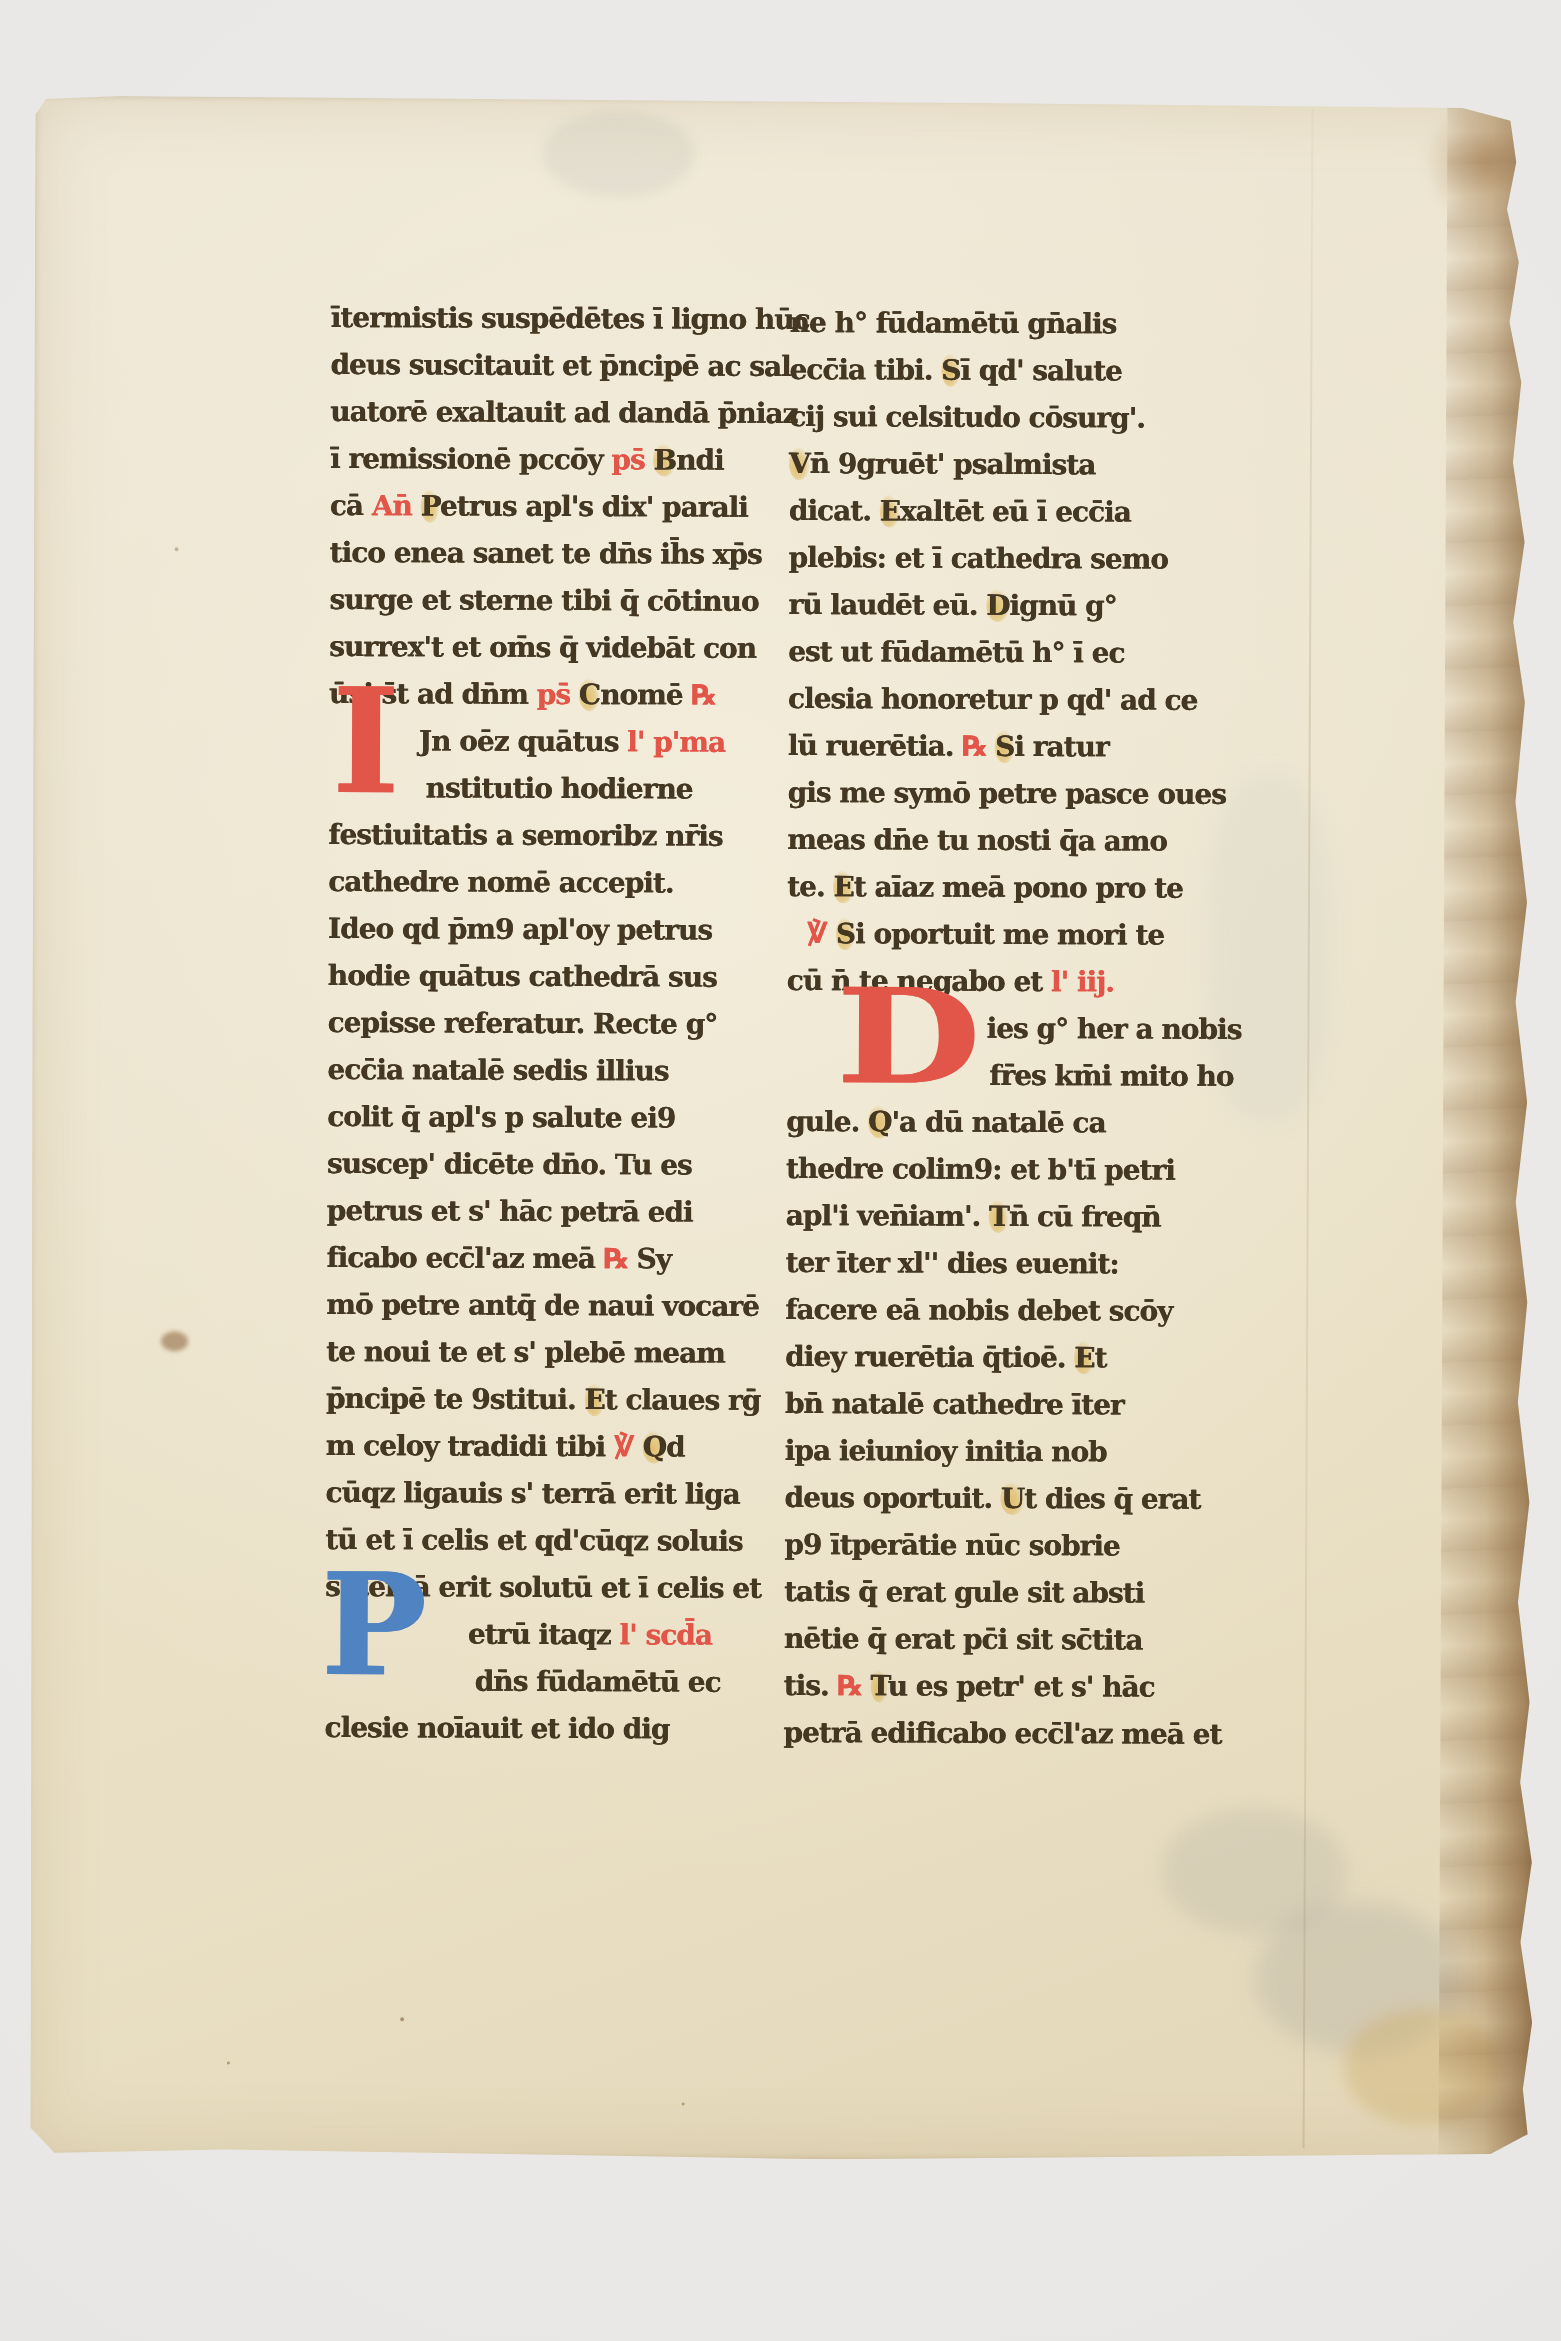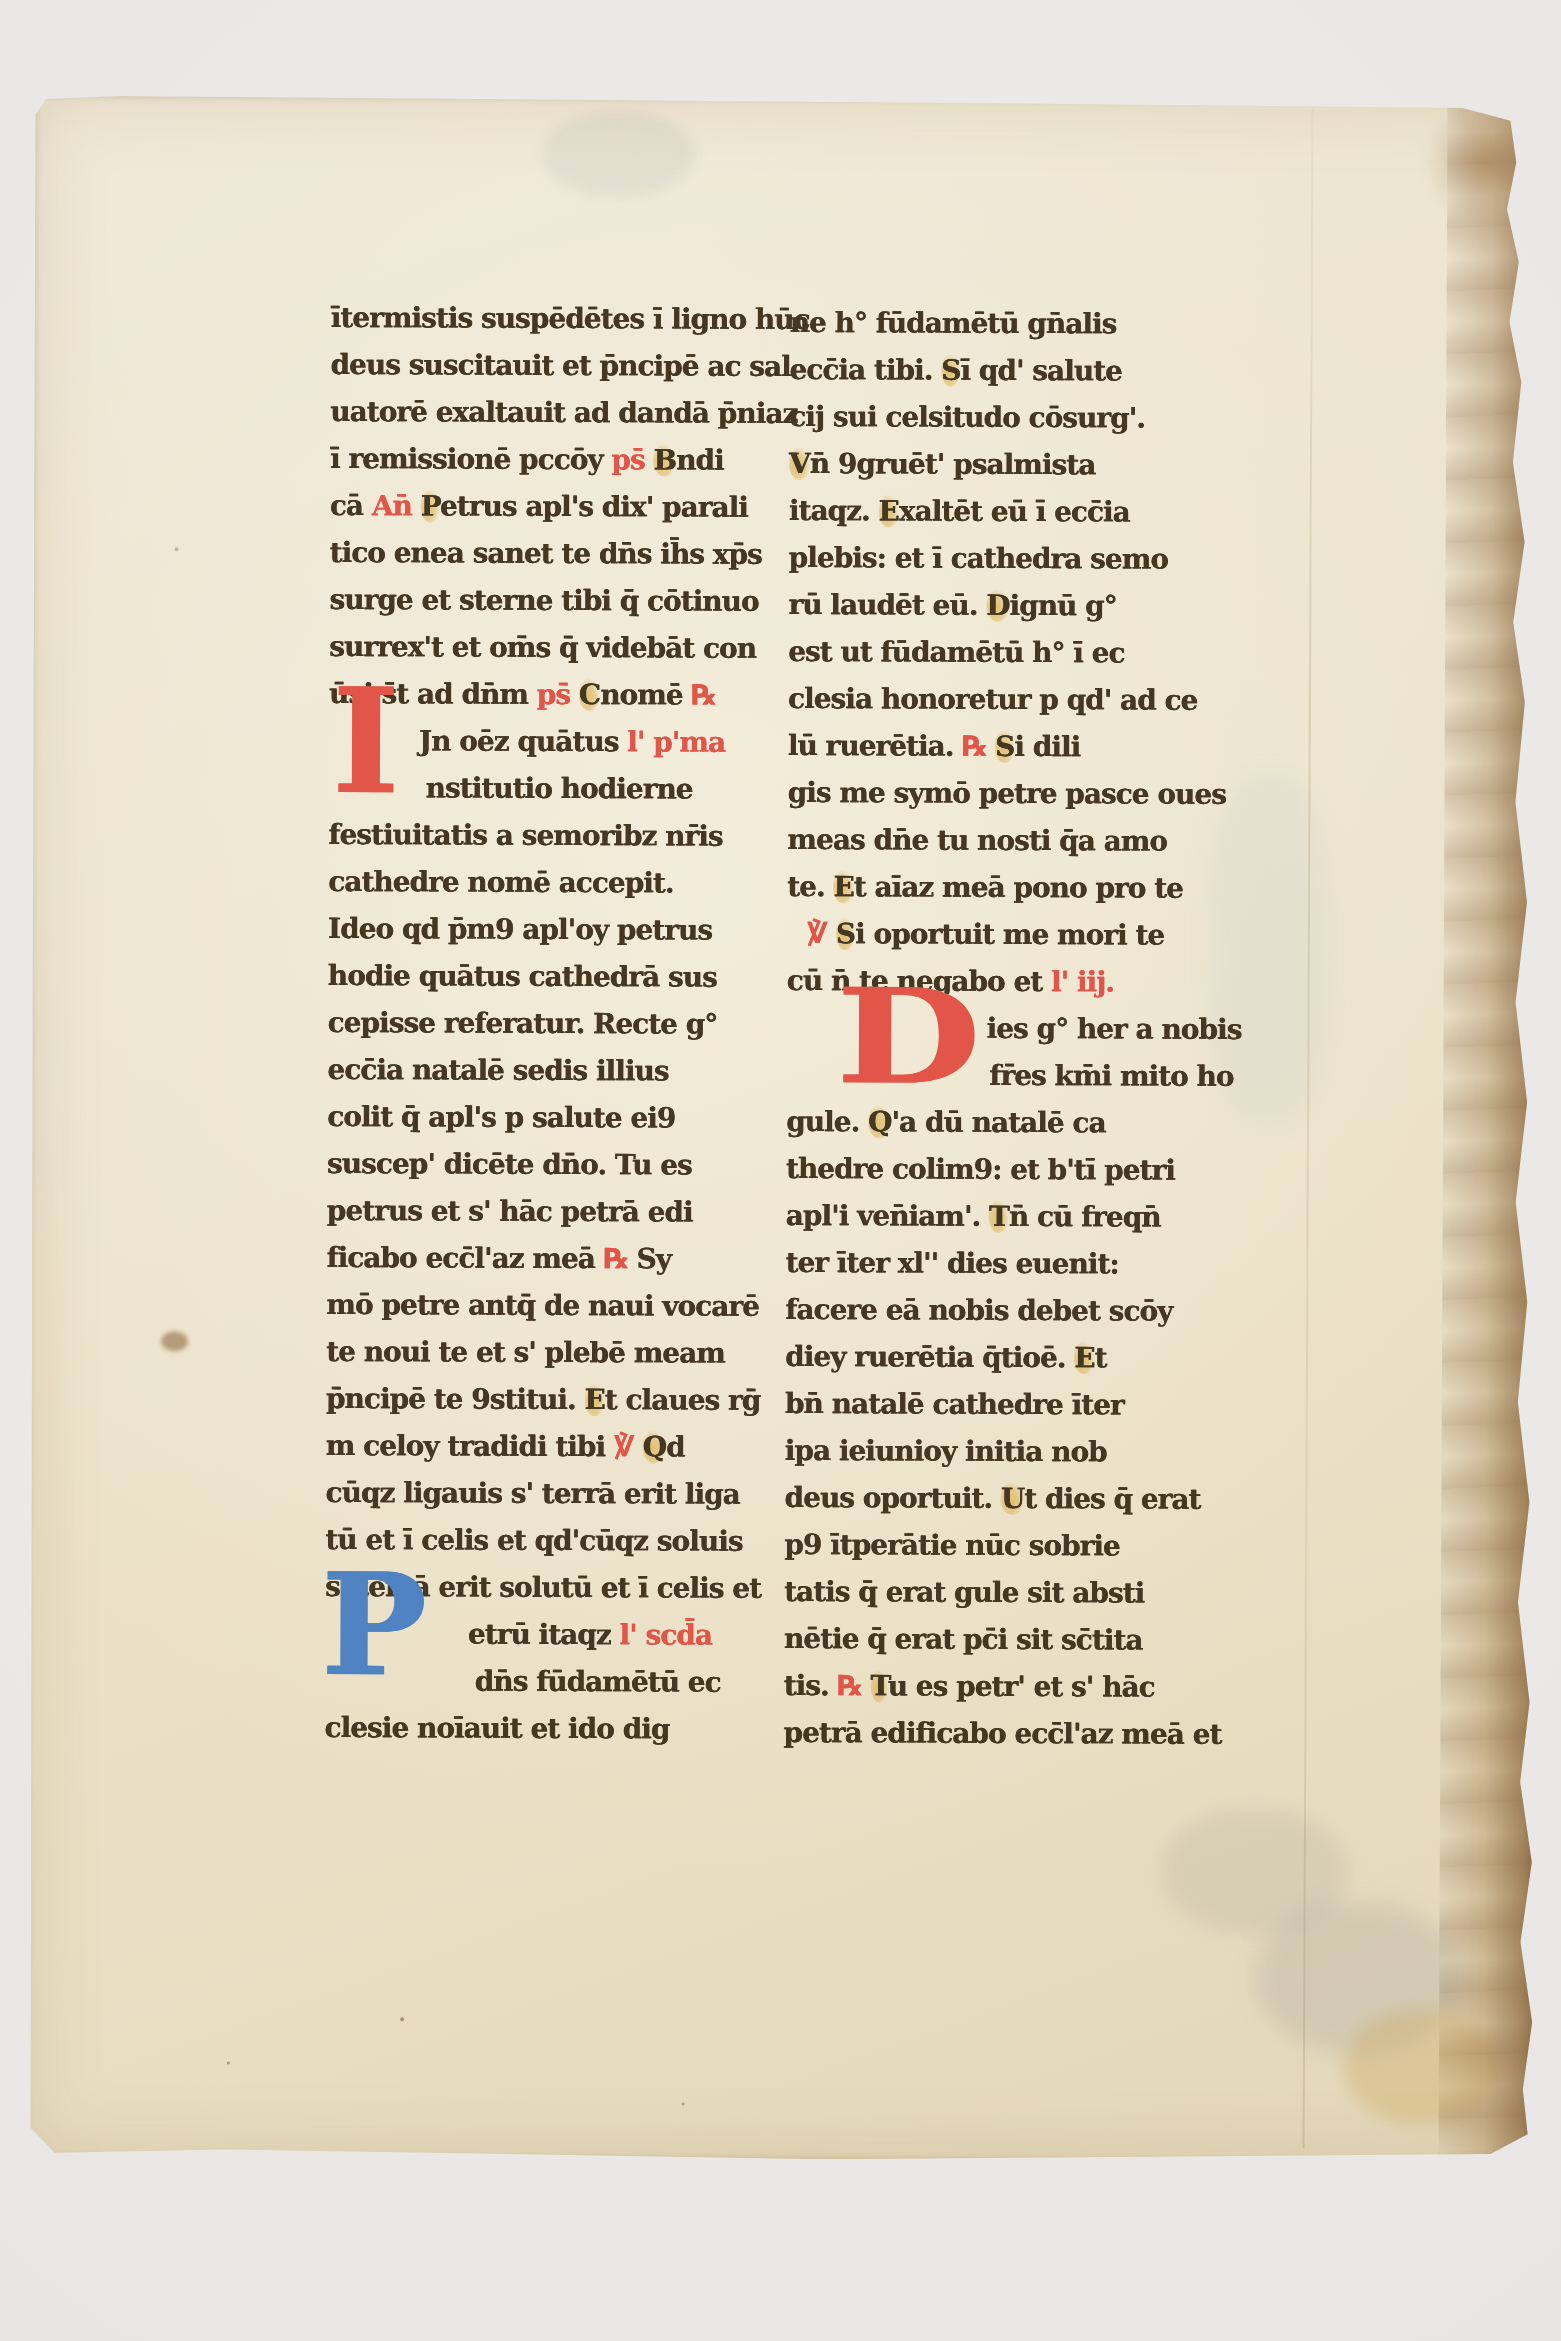--- a/index.html
+++ b/index.html
@@ -130,26 +130,26 @@
       <div class="line"><span class="seg">s' terrā erit solutū et ī celis et</span></div>
       <div class="line" style="padding-left: 143px;"><span class="seg">etrū itaqz </span><span class="seg red">l' scd̄a</span></div>
       <div class="line" style="padding-left: 150px;"><span class="seg">dn̄s fūdamētū ec</span></div>
       <div class="line"><span class="seg">clesie noīauit et ido dig</span></div>
     </div>
   <div class="column col-right">
       <div class="line"><span class="seg">ne h° fūdamētū gn̄alis</span></div>
       <div class="line"><span class="seg">ecc̄ia tibi. </span><span class="seg hl">S</span><span class="seg">ī qd' salute</span></div>
       <div class="line"><span class="seg">cij sui celsitudo cōsurg'.</span></div>
       <div class="line"><span class="seg hl">V</span><span class="seg">n̄ 9gruēt' psalmista</span></div>
-      <div class="line"><span class="seg">itaqz. </span><span class="seg hl">E</span><span class="seg">xaltēt eū ī ecc̄ia</span></div>
+      <div class="line"><span class="seg">dicat. </span><span class="seg hl">E</span><span class="seg">xaltēt eū ī ecc̄ia</span></div>
       <div class="line"><span class="seg">plebis: et ī cathedra semo</span></div>
       <div class="line"><span class="seg">rū laudēt eū. </span><span class="seg hl">D</span><span class="seg">ignū g°</span></div>
       <div class="line"><span class="seg">est ut fūdamētū h° ī ec</span></div>
       <div class="line"><span class="seg">clesia honoretur p qd' ad ce</span></div>
-      <div class="line"><span class="seg">lū ruerētia. </span><span class="seg red">℞ </span><span class="seg hl">S</span><span class="seg">i dili</span></div>
+      <div class="line"><span class="seg">lū ruerētia. </span><span class="seg red">℞ </span><span class="seg hl">S</span><span class="seg">i ratur</span></div>
       <div class="line"><span class="seg">gis me symō petre pasce oues</span></div>
       <div class="line"><span class="seg">meas dn̄e tu nosti q̄a amo</span></div>
       <div class="line"><span class="seg">te. </span><span class="seg hl">E</span><span class="seg">t aīaz meā pono pro te</span></div>
       <div class="line" style="padding-left: 20px;"><span class="seg red">℣ </span><span class="seg hl">S</span><span class="seg">i oportuit me mori te</span></div>
       <div class="line"><span class="seg">cū n̄ te negabo et </span><span class="seg red">l' iij.</span></div>
       <div class="line" style="padding-left: 200px;"><span class="seg">ies g° her a nobis</span></div>
       <div class="line" style="padding-left: 203px;"><span class="seg">fr̄es km̄i mito ho</span></div>
       <div class="line"><span class="seg">gule. </span><span class="seg hl">Q</span><span class="seg">'a dū natalē ca</span></div>
       <div class="line"><span class="seg">thedre colim9: et b'tī petri</span></div>
       <div class="line"><span class="seg">apl'i ven̄iam'. </span><span class="seg hl">T</span><span class="seg">n̄ cū freqn̄</span></div>

